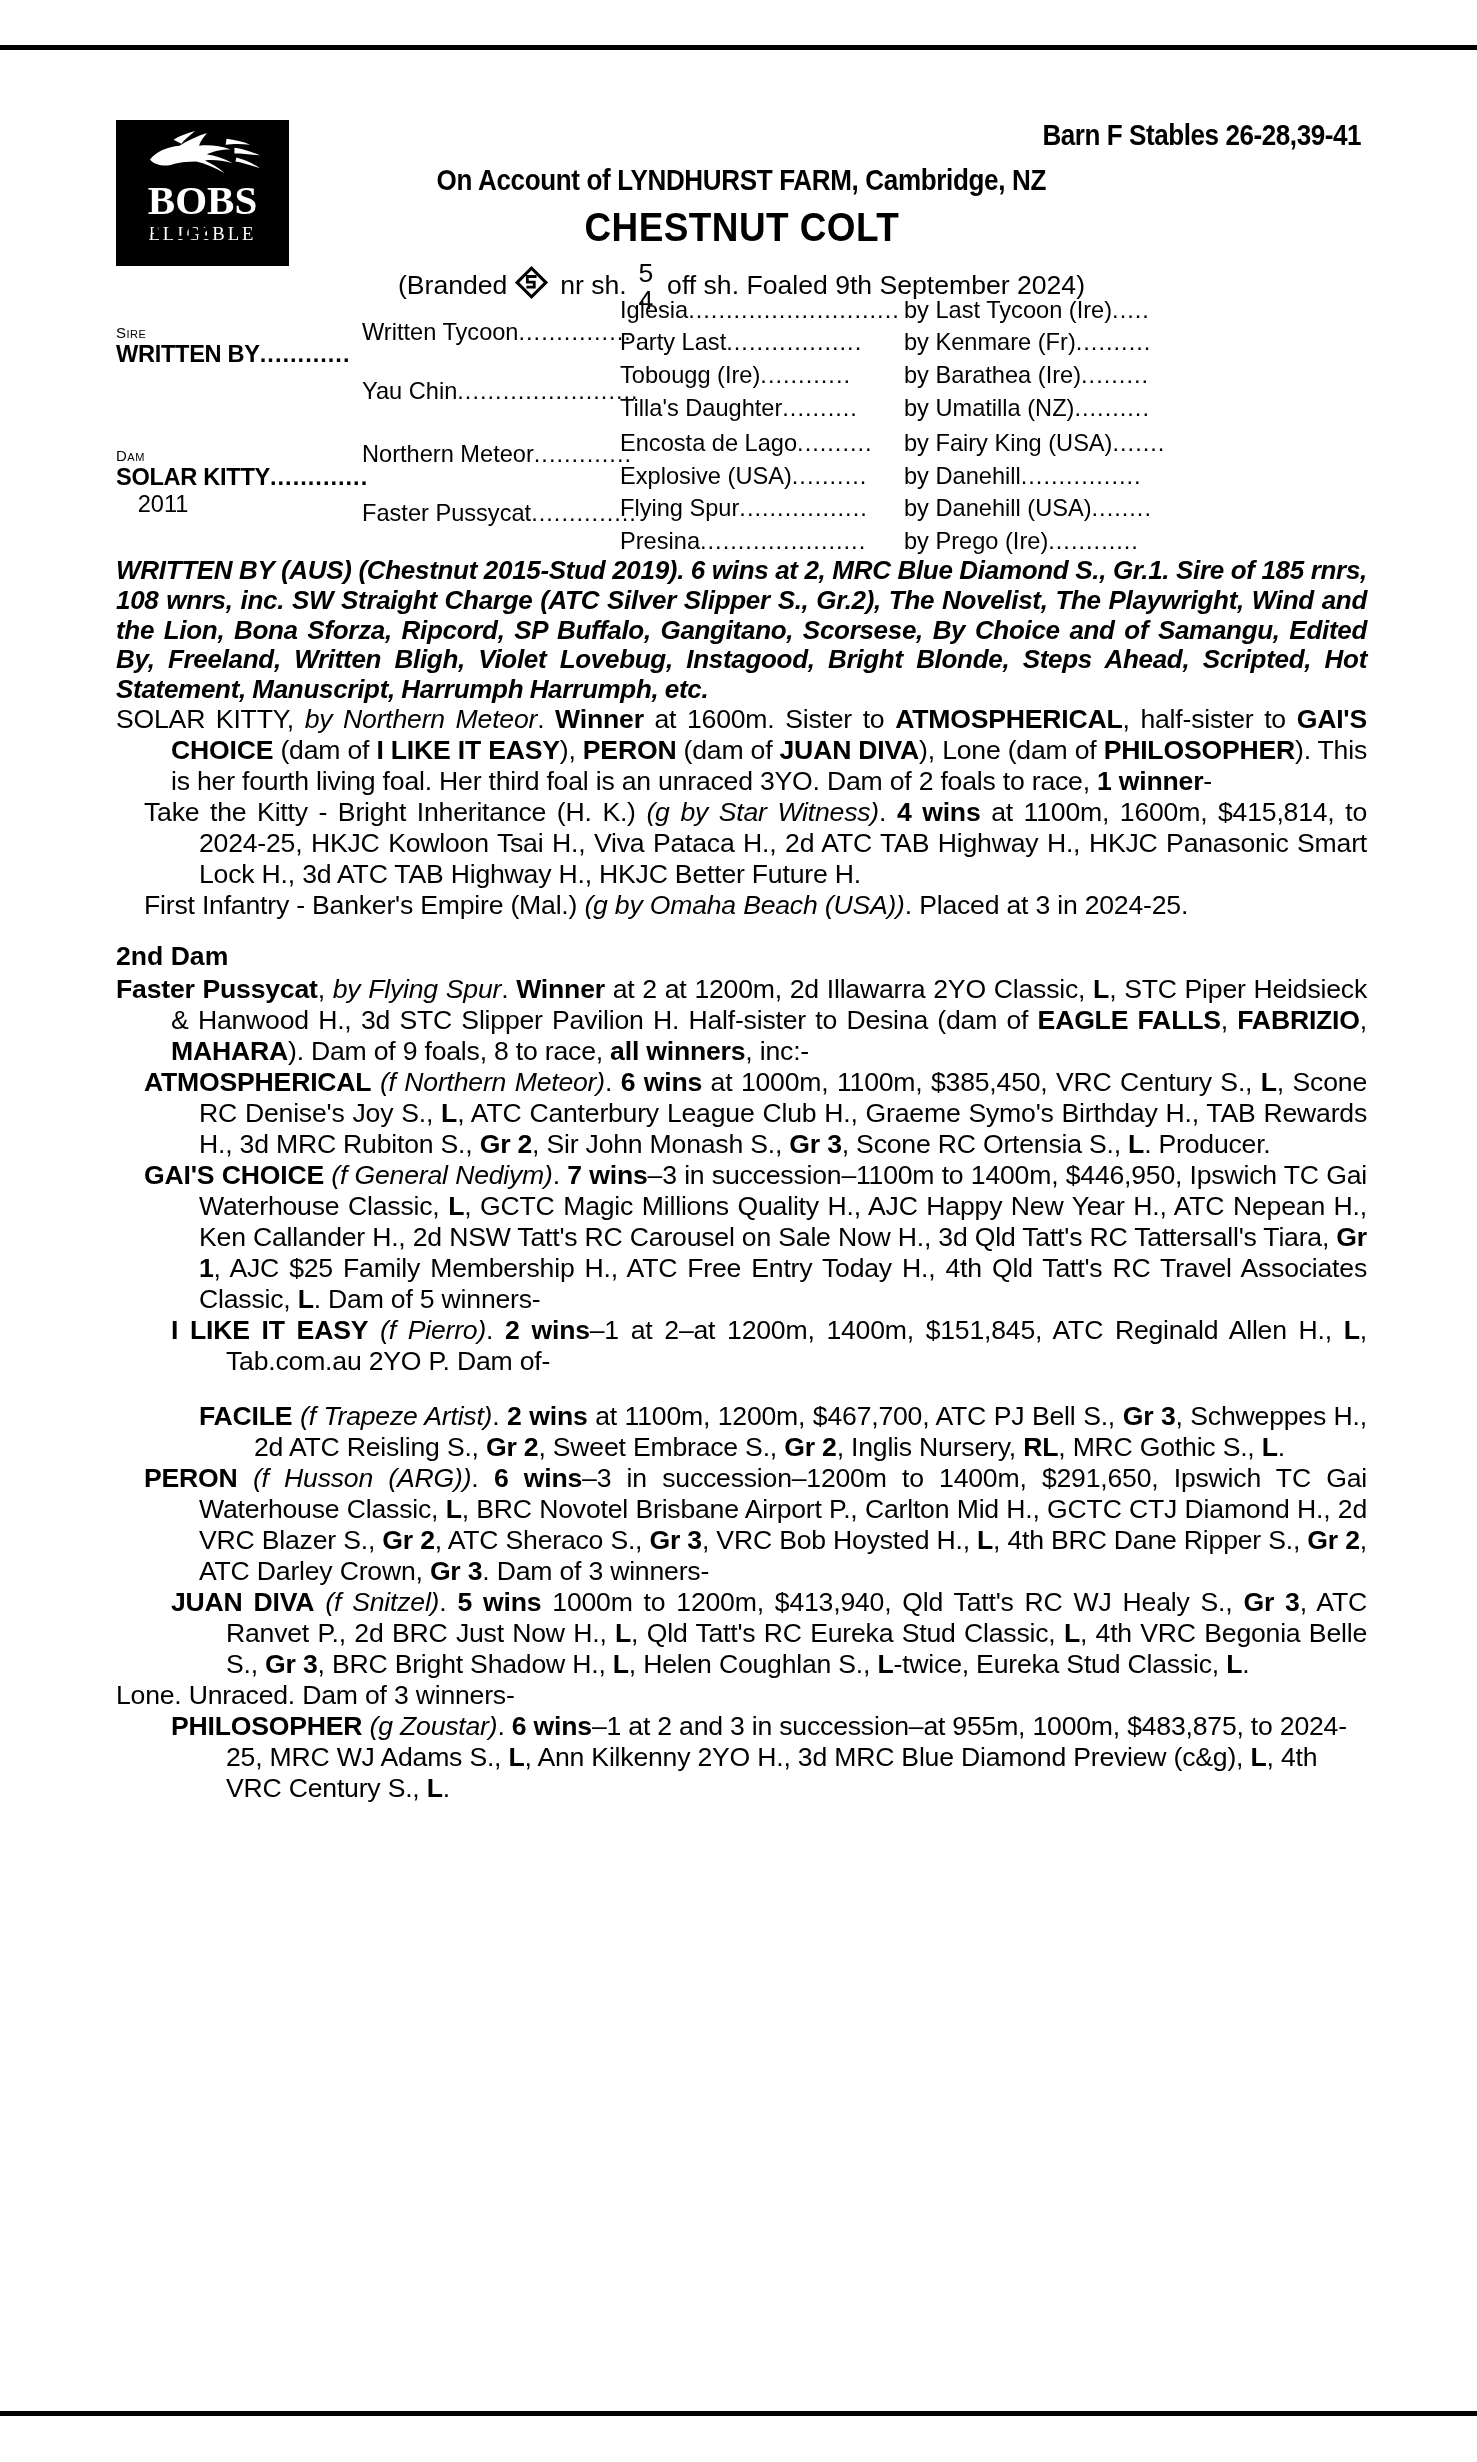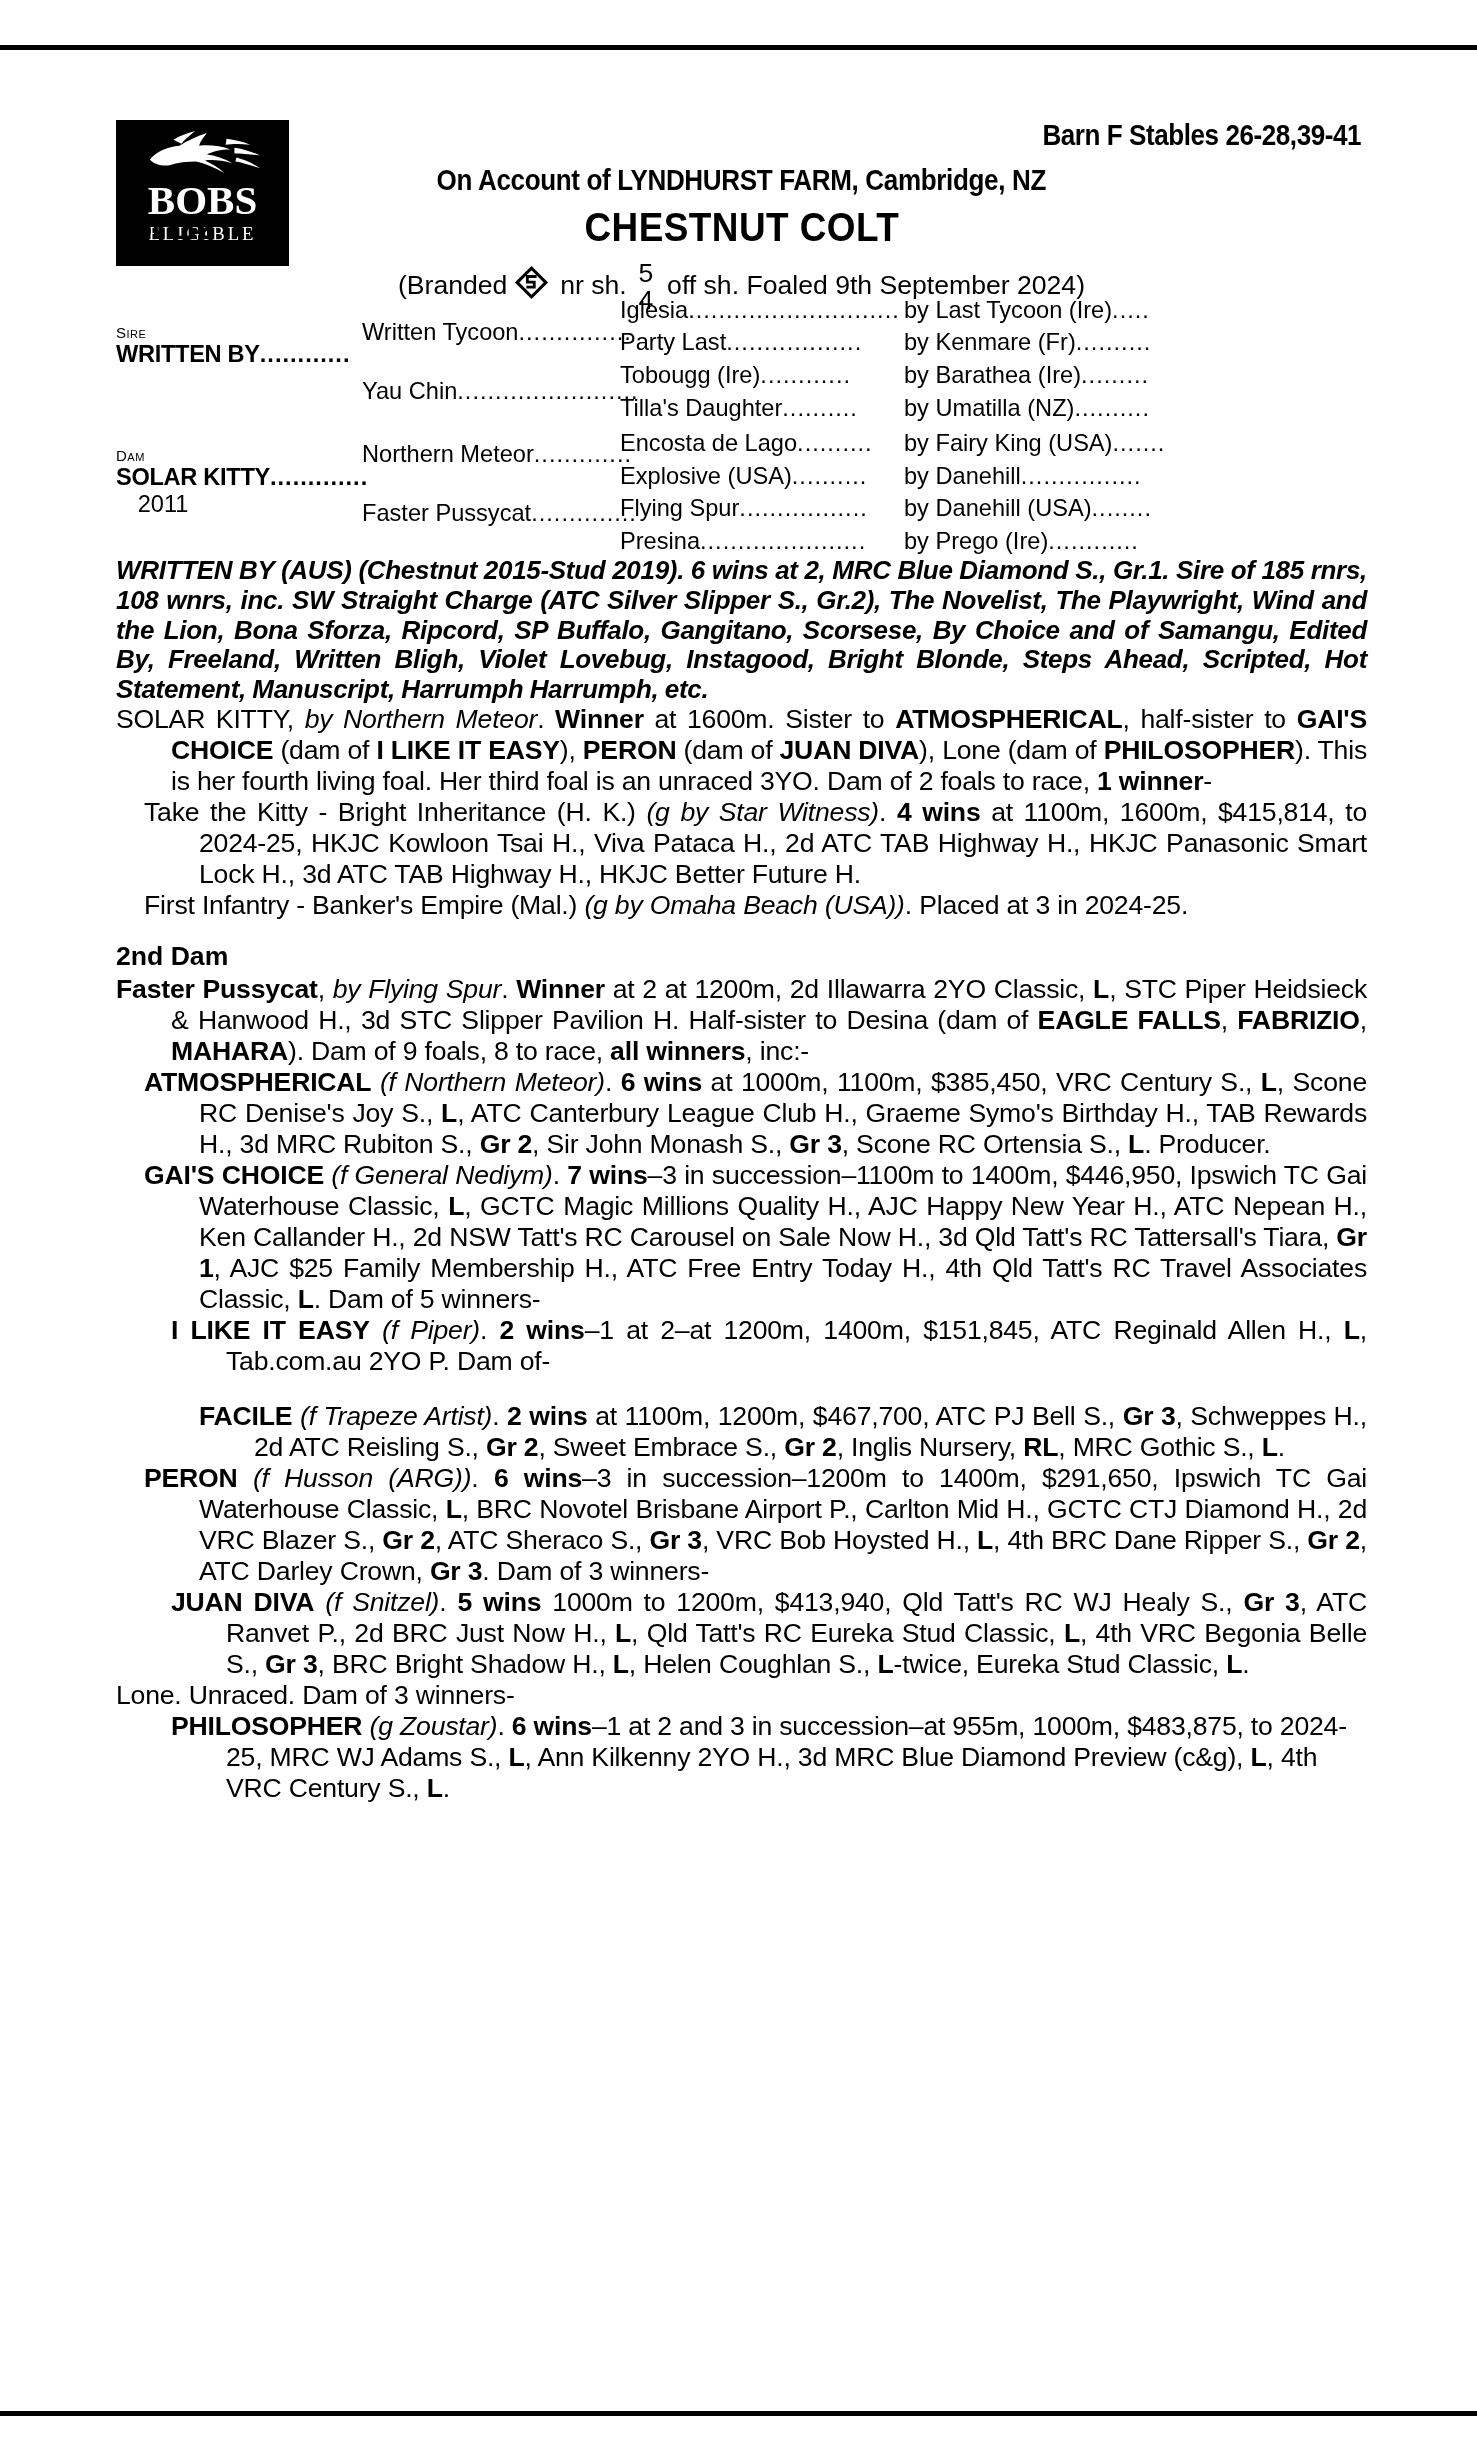--- a/index.html
+++ b/index.html
@@ -355,21 +355,21 @@
 
     <div class="dam-heading tight">2nd Dam</div>
 
     <p class="p ind1">
       <b>Faster Pussycat</b><span>, </span><i>by Flying Spur</i><span>. </span><b>Winner</b><span> at 2 at 1200m, 2d Illawarra 2YO Classic, </span><b>L</b><span>, STC Piper Heidsieck &amp; Hanwood H., 3d STC Slipper Pavilion H. Half-sister to Desina (dam of </span><b>EAGLE FALLS</b><span>, </span><b>FABRIZIO</b><span>, </span><b>MAHARA</b><span>). Dam of 9 foals, 8 to race, </span><b>all winners</b><span>, inc:-</span>
     </p>
 
     <div id="second-dam-progeny">
         <p class="p ind2"><b>ATMOSPHERICAL</b> <i>(f Northern Meteor)</i>. <b>6 wins</b><span><span> at 1000m, 1100m, $385,450, VRC Century S., </span><b>L</b><span>, Scone RC Denise's Joy S., </span><b>L</b><span>, ATC Canterbury League Club H., Graeme Symo's Birthday H., TAB Rewards H., 3d MRC Rubiton S., </span><b>Gr 2</b><span>, Sir John Monash S., </span><b>Gr 3</b><span>, Scone RC Ortensia S., </span><b>L</b><span>. Producer.</span></span></p>
         <p class="p ind2"><b>GAI'S CHOICE</b> <i>(f General Nediym)</i>. <b>7 wins</b><span><span>–3 in succession–1100m to 1400m, $446,950, Ipswich TC Gai Waterhouse Classic, </span><b>L</b><span>, GCTC Magic Millions Quality H., AJC Happy New Year H., ATC Nepean H., Ken Callander H., 2d NSW Tatt's RC Carousel on Sale Now H., 3d Qld Tatt's RC Tattersall's Tiara, </span><b>Gr 1</b><span>, AJC $25 Family Membership H., ATC Free Entry Today H., 4th Qld Tatt's RC Travel Associates Classic, </span><b>L</b><span>. Dam of 5 winners-</span></span></p>
-        <p class="p ind3"><b>I LIKE IT EASY</b> <i>(f Piper)</i>. <b>2 wins</b><span><span>–1 at 2–at 1200m, 1400m, $151,845, ATC Reginald Allen H., </span><b>L</b><span>, Tab.com.au 2YO P. Dam of-</span></span></p>
+        <p class="p ind3"><b>I LIKE IT EASY</b> <i>(f Pierro)</i>. <b>2 wins</b><span><span>–1 at 2–at 1200m, 1400m, $151,845, ATC Reginald Allen H., </span><b>L</b><span>, Tab.com.au 2YO P. Dam of-</span></span></p>
         <p class="p ind4"><b>FACILE</b> <i>(f Trapeze Artist)</i>. <b>2 wins</b><span><span> at 1100m, 1200m, $467,700, ATC PJ Bell S., </span><b>Gr 3</b><span>, Schweppes H., 2d ATC Reisling S., </span><b>Gr 2</b><span>, Sweet Embrace S., </span><b>Gr 2</b><span>, Inglis Nursery, </span><b>RL</b><span>, MRC Gothic S., </span><b>L</b><span>.</span></span></p>
         <p class="p ind2"><b>PERON</b> <i>(f Husson (ARG))</i>. <b>6 wins</b><span><span>–3 in succession–1200m to 1400m, $291,650, Ipswich TC Gai Waterhouse Classic, </span><b>L</b><span>, BRC Novotel Brisbane Airport P., Carlton Mid H., GCTC CTJ Diamond H., 2d VRC Blazer S., </span><b>Gr 2</b><span>, ATC Sheraco S., </span><b>Gr 3</b><span>, VRC Bob Hoysted H., </span><b>L</b><span>, 4th BRC Dane Ripper S., </span><b>Gr 2</b><span>, ATC Darley Crown, </span><b>Gr 3</b><span>. Dam of 3 winners-</span></span></p>
         <p class="p ind3"><b>JUAN DIVA</b> <i>(f Snitzel)</i>. <b>5 wins</b><span><span> 1000m to 1200m, $413,940, Qld Tatt's RC WJ Healy S., </span><b>Gr 3</b><span>, ATC Ranvet P., 2d BRC Just Now H., </span><b>L</b><span>, Qld Tatt's RC Eureka Stud Classic, </span><b>L</b><span>, 4th VRC Begonia Belle S., </span><b>Gr 3</b><span>, BRC Bright Shadow H., </span><b>L</b><span>, Helen Coughlan S., </span><b>L</b><span>-twice, Eureka Stud Classic, </span><b>L</b><span>.</span></span></p>
       </div>
 
     <p class="p ind0 lastline">Lone. Unraced. Dam of 3 winners-</p>
 
     <p class="p ind3 lastline">
       <b>PHILOSOPHER</b><span> </span><i>(g Zoustar)</i><span>. </span><b>6 wins</b><span id="philosopher-detail"><span>–1 at 2 and 3 in succession–at 955m, 1000m, $483,875, to 2024-25, MRC WJ Adams S., </span><b>L</b><span>, Ann Kilkenny 2YO H., 3d MRC Blue Diamond Preview (c&amp;g), </span><b>L</b><span>, 4th VRC Century S., </span><b>L</b><span>.</span></span>
     </p>

